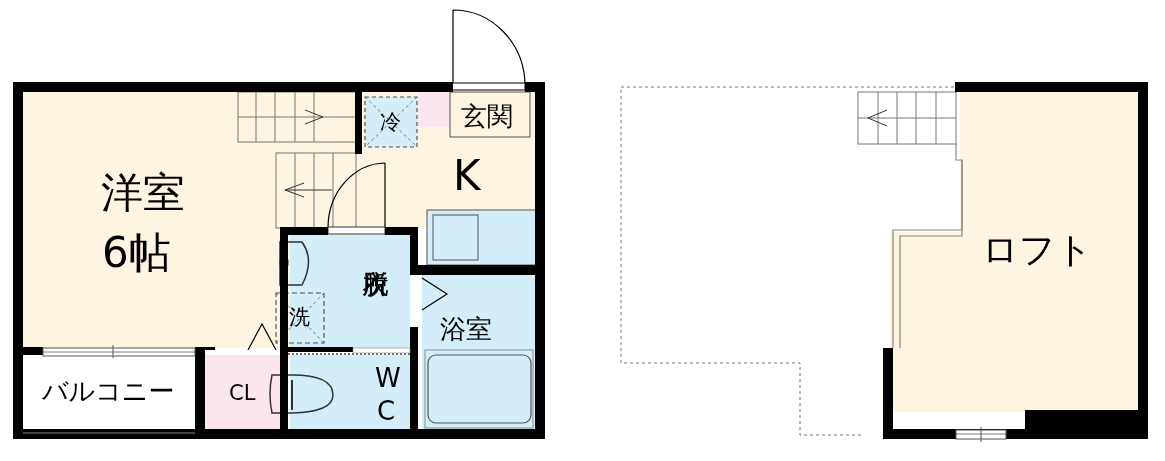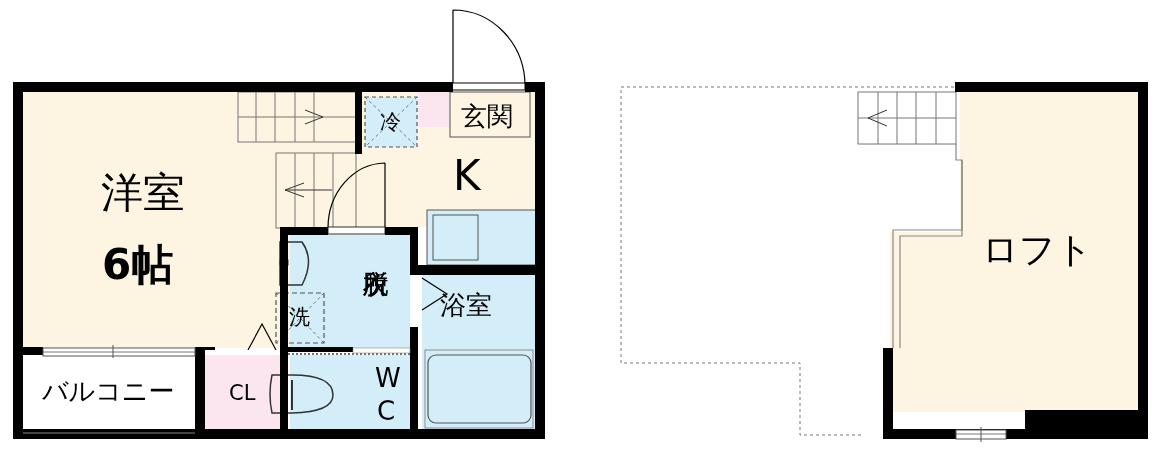--- a/index.html
+++ b/index.html
@@ -124,26 +124,26 @@
     <rect x="883" y="348" width="10" height="91"></rect>
     <rect x="883" y="429" width="265" height="10"></rect>
     <rect x="1025" y="410" width="123" height="29"></rect>
   </g>
   <rect x="956" y="430" width="50" height="9" fill="#fff" stroke="#555" stroke-width="1"></rect>
   <line x1="956" y1="434" x2="1006" y2="434" stroke="#555" stroke-width="0.8"></line>
   <line x1="981" y1="427" x2="981" y2="442" stroke="#555" stroke-width="1"></line>
 </svg>
 
 <div class="lbl big" style="left:88px;top:172px;margin-left:13px;">洋室</div>
-<div class="lbl big" style="left:102px;top:244px;font-weight:bold;">6帖</div>
+<div class="lbl big" style="left:102px;top:232px;">6帖</div>
 <div class="lbl big" style="left:453px;top:155px;">K</div>
 <div class="lbl med" style="left:461px;top:103px;">玄関</div>
 <div class="lbl sm" style="left:380px;top:112px;">冷</div>
 <div class="lbl med vert" style="left:363px;top:250px;">脱衣所</div>
 <div class="lbl sm" style="left:289px;top:307px;">洗</div>
-<div class="lbl med" style="left:440px;top:292px;">浴室</div>
+<div class="lbl med" style="left:440px;top:316px;">浴室</div>
 <div class="lbl med" style="left:375px;top:365px;">W</div>
 <div class="lbl med" style="left:377px;top:398px;">C</div>
 <div class="lbl sm" style="left:229px;top:383px;">CL</div>
 <div class="lbl med" style="left:42px;top:378px;">バルコニー</div>
 
 <div class="lbl big" style="left:967px;top:232px;font-size:36px;margin-left:15px;">ロフト</div>
 </div>
 
 </body></html>

